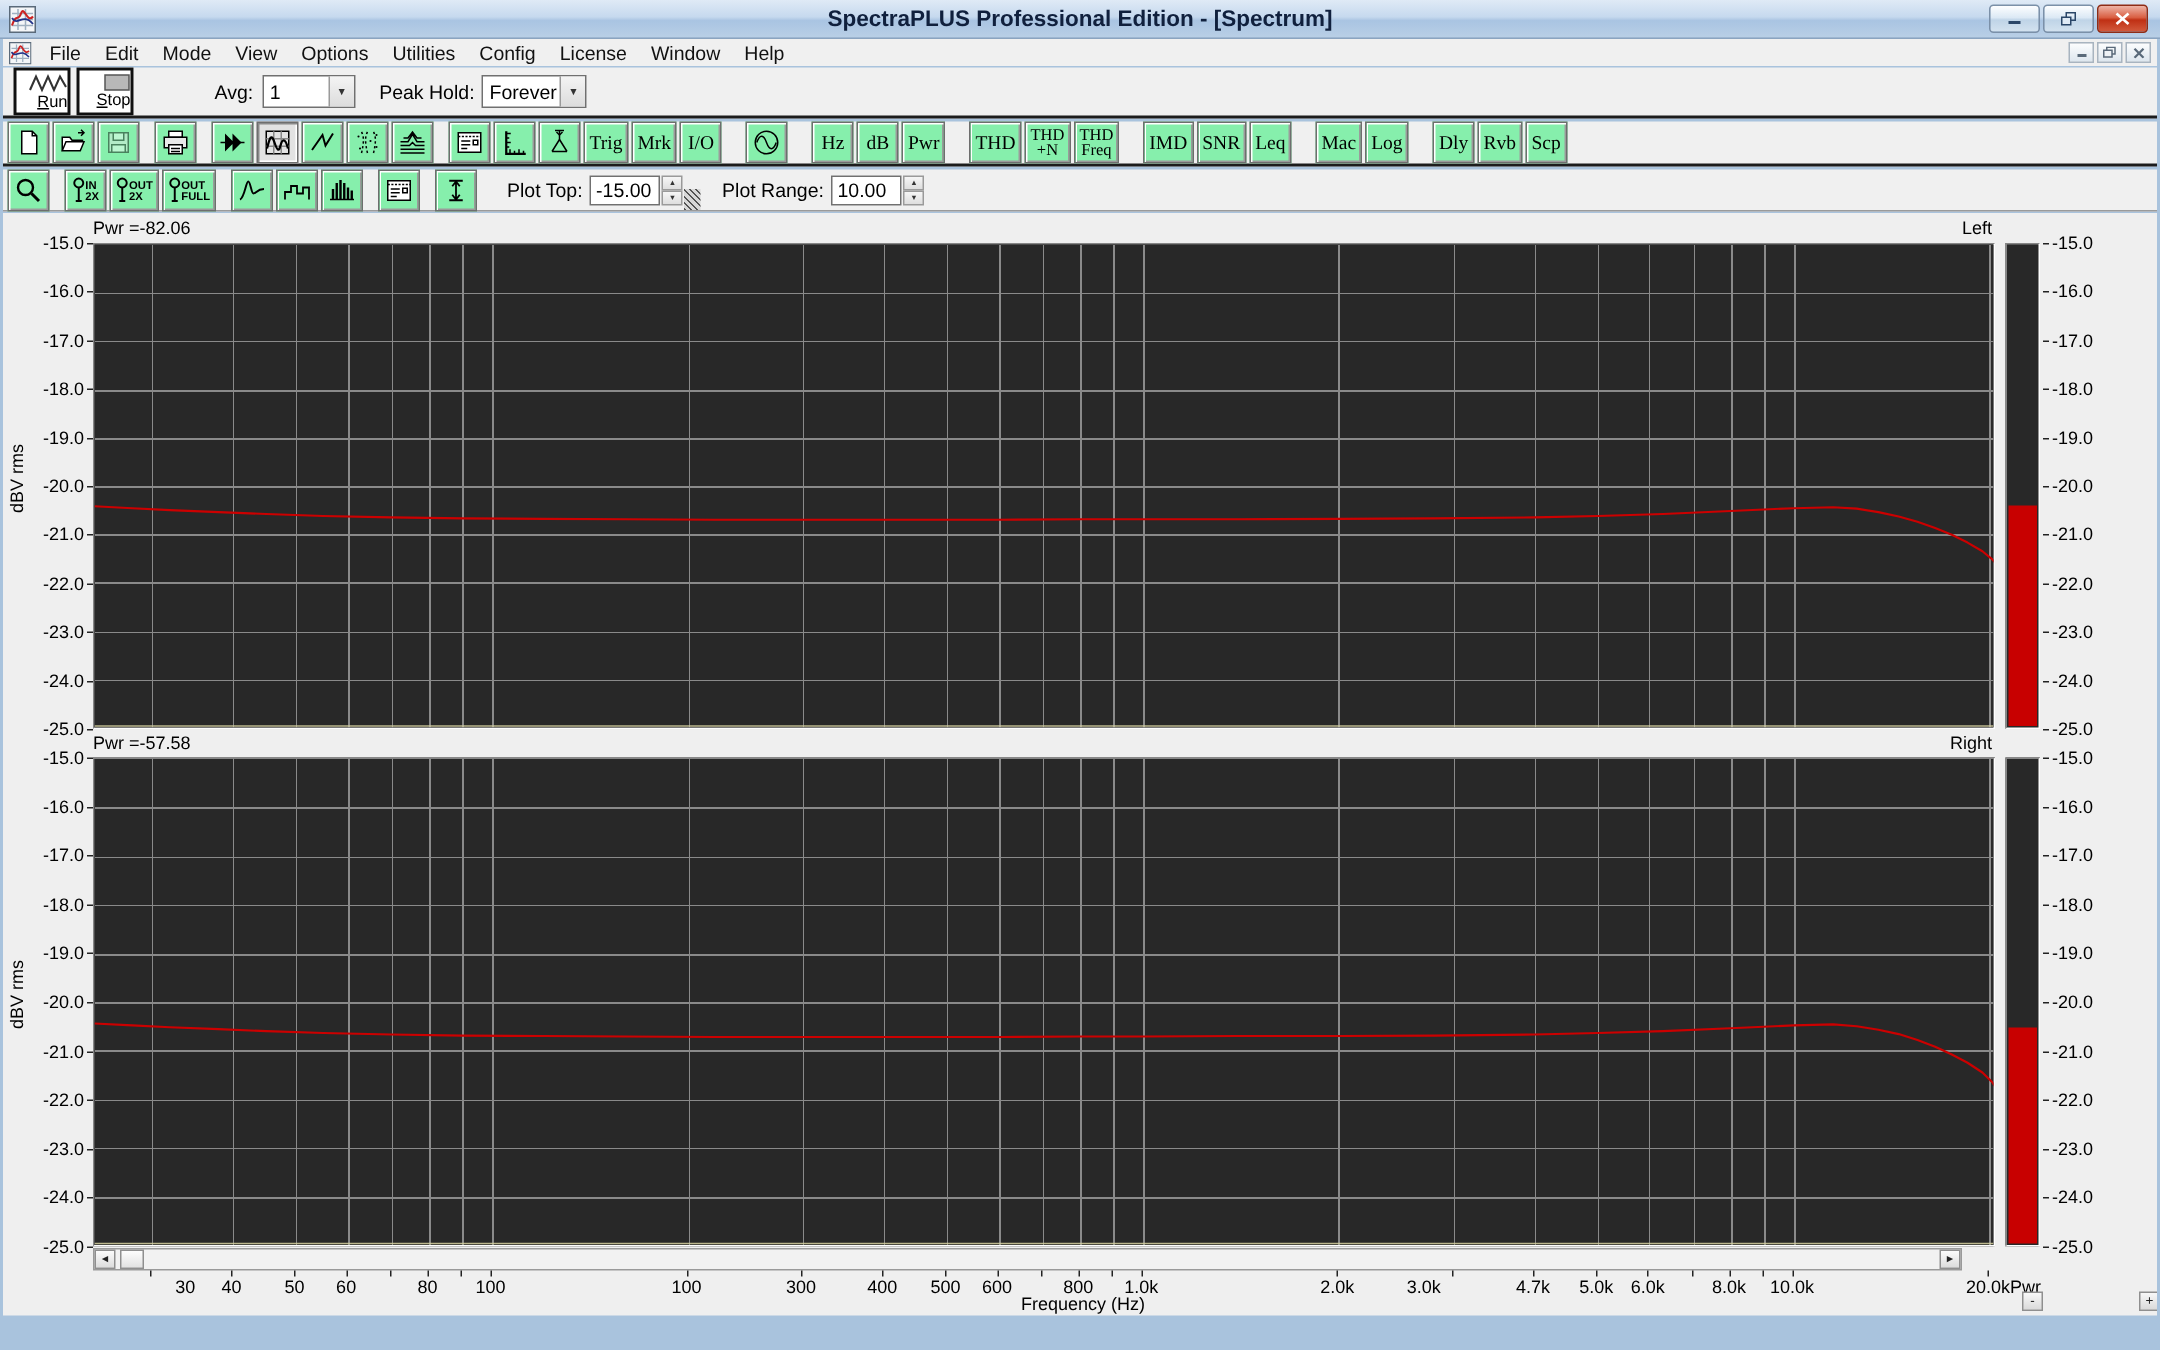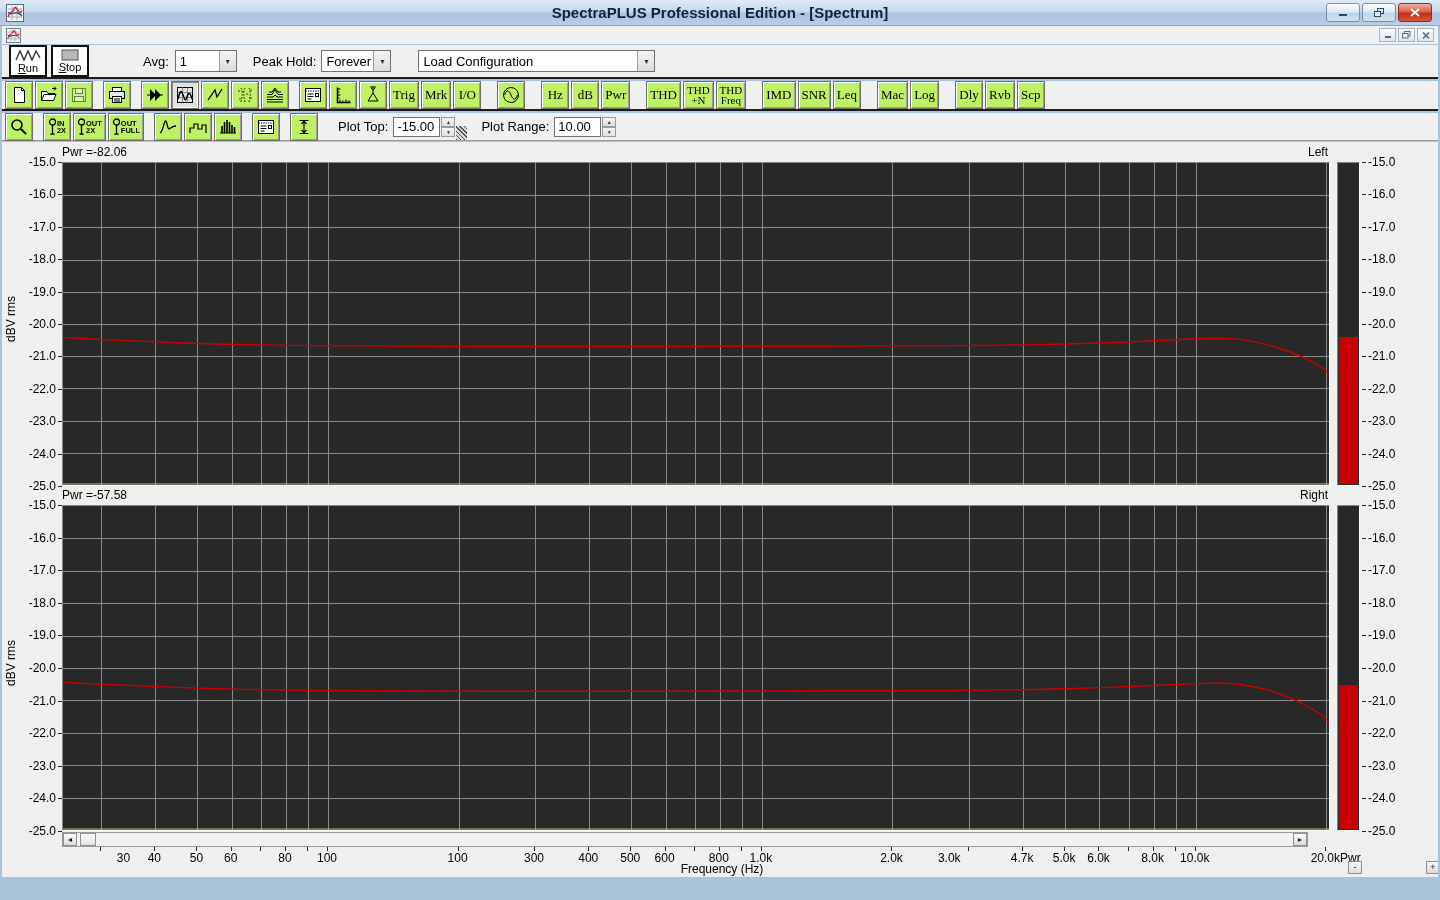--- a/index.html
+++ b/index.html
@@ -17,23 +17,23 @@
   .wbtn.close{background:linear-gradient(180deg,#eeb4a6 0%,#d95f43 45%,#c03014 55%,#d2593c 100%);border-color:#8e2c16;}
   
   .menubar{position:absolute;left:2px;right:2px;top:26px;height:18px;background:#f0f0f0;display:flex;align-items:center;font-size:13px;color:#111;}
   .menu-item{padding:1px 8px;cursor:default;}
   .mdi-btns{margin-left:auto;display:flex;gap:2px;margin-right:4px;}
   .mbtn{width:17px;height:14px;border:1px solid #a8b4c0;background:linear-gradient(180deg,#fcfdfe,#dde6ee);display:flex;align-items:center;justify-content:center;}
   
   .row1{position:absolute;left:2px;right:2px;top:45px;height:34px;background:#f0f0f0;border-bottom:2px solid #1c1c1c;display:flex;align-items:center;font-size:13px;color:#000;}
   .row2{position:absolute;left:2px;right:2px;top:81px;height:30px;background:#f0f0f0;border-bottom:2px solid #1c1c1c;display:flex;align-items:center;padding-left:3px;}
   .row3{position:absolute;left:2px;right:2px;top:113px;height:28px;background:#f0f0f0;border-bottom:1px solid #9a9a9a;display:flex;align-items:center;padding-left:3px;font-size:13px;}
-  .bigbtn{width:38px;height:32px;background:#fff;border:2px solid #101010;margin-right:4px;display:flex;flex-direction:column;align-items:center;justify-content:center;font-size:11px;color:#000;}
+  .bigbtn{width:38px;height:32px;background:#fff;border:2px solid #101010;margin-right:4px;display:flex;flex-direction:column;align-items:flex-end;justify-content:center;font-size:11px;color:#000;}
   .bigbtn .lbl::first-letter{text-decoration:underline;}
-  .tbtn{min-width:28px;height:28px;background:#bef264;border:1px solid #6e6e6e;box-shadow:inset 1px 1px 0 #ffffff,inset -1px -1px 0 #9b9b9b;
+  .tbtn{min-width:28px;height:28px;background:#86efac;border:1px solid #6e6e6e;box-shadow:inset 1px 1px 0 #ffffff,inset -1px -1px 0 #9b9b9b;
     display:flex;align-items:center;justify-content:center;margin-right:2px;padding:0 3px;}
   .tbtn.pressed{background:#e2e2e2;box-shadow:inset 1px 1px 0 #8a8a8a,inset -1px -1px 0 #ffffff;}
   .tbtn.disabled svg{opacity:.45;}
   .serif{font-family:"Liberation Serif",serif;font-size:13px;color:#000;white-space:nowrap;}
   .serif2{font-family:"Liberation Serif",serif;font-size:11px;line-height:10px;text-align:center;color:#000;}
   .gap8{width:8px;} .gap14{width:14px;}
   .combo{height:22px;background:#fff;border:1px solid #707070;display:flex;align-items:center;font-size:13px;padding-left:4px;color:#000;}
   .combo .cb-arrow{margin-left:auto;width:17px;height:20px;background:linear-gradient(180deg,#f4f4f4,#dcdcdc);border-left:1px solid #9a9a9a;display:flex;align-items:center;justify-content:center;font-size:7px;color:#333;}
   .numbox{height:20px;background:#fff;border:1px solid #707070;font-size:13px;padding:0 3px;width:47px;font-family:"Liberation Sans",sans-serif;color:#000;}
   .spin{display:flex;flex-direction:column;width:14px;height:20px;margin-left:1px;}
@@ -94,20 +94,32 @@
     </div>
   </div>
 
   <div class="menubar">
     <svg style="margin:0 4px" width="15" height="15" viewBox="0 0 18 18">
         <rect x="0.5" y="0.5" width="17" height="17" fill="#f4f6f8" stroke="#5a6a7a"></rect>
         <path d="M2 5h14M2 9h14M2 13h14M6 2v14M11 2v14" stroke="#9fb0c0"></path>
         <path d="M2 13c3-9 4-2 6-8s4 7 8 2" stroke="#c22" fill="none" stroke-width="1.4"></path>
         <path d="M2 8c4 6 7-4 14 4" stroke="#238" fill="none" stroke-width="1.2"></path>
       </svg>
+    <div id="menu-items" style="display:flex">
+        <div class="menu-item">File</div>
+        <div class="menu-item">Edit</div>
+        <div class="menu-item">Mode</div>
+        <div class="menu-item">View</div>
+        <div class="menu-item">Options</div>
+        <div class="menu-item">Utilities</div>
+        <div class="menu-item">Config</div>
+        <div class="menu-item">License</div>
+        <div class="menu-item">Window</div>
+        <div class="menu-item">Help</div>
+      </div>
     <div class="mdi-btns">
       <div class="mbtn">
           <svg width="8" height="7" viewBox="0 0 8 7">
             <rect x="1" y="4" width="6" height="2" fill="#5a6a7a"></rect>
           </svg>
         </div>
       <div class="mbtn">
           <svg width="9" height="8" viewBox="0 0 9 8">
             <rect x="2.5" y="0.5" width="5.5" height="4.5" fill="none" stroke="#5a6a7a"></rect>
             <rect x="0.5" y="2.5" width="5.5" height="4.5" fill="#eef2f6" stroke="#5a6a7a"></rect>
@@ -141,24 +153,20 @@
       <span>1</span>
       <span class="cb-arrow">▼</span>
     </div>
     <div style="width:16px"></div>
     <span>Peak Hold:</span>
     <div class="combo" style="width:70px;margin-left:5px">
       <span>Forever</span>
       <span class="cb-arrow">▼</span>
     </div>
     <div style="width:27px"></div>
-    <div class="combo" style="width:237px">
-      <span>Load Configuration</span>
-      <span class="cb-arrow">▼</span>
-    </div>
   </div>
 
   <div class="row2">
     <div class="tbtn">
         <svg width="20" height="20" viewBox="0 0 20 20">
           <path d="M5.5 2.5h7l3 3v12h-10z" fill="#fff" stroke="#000"></path>
           <path d="M12.5 2.5v3h3" fill="none" stroke="#000"></path>
         </svg>
       </div>
     <div class="tbtn">

